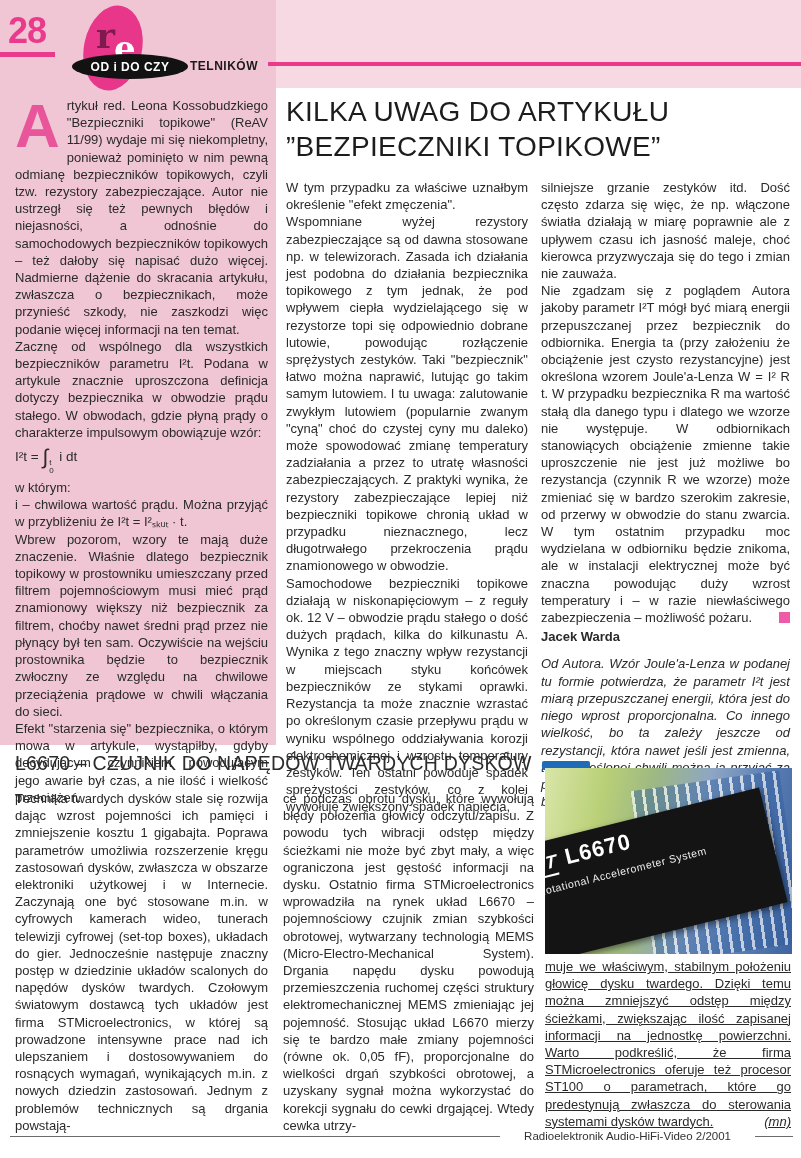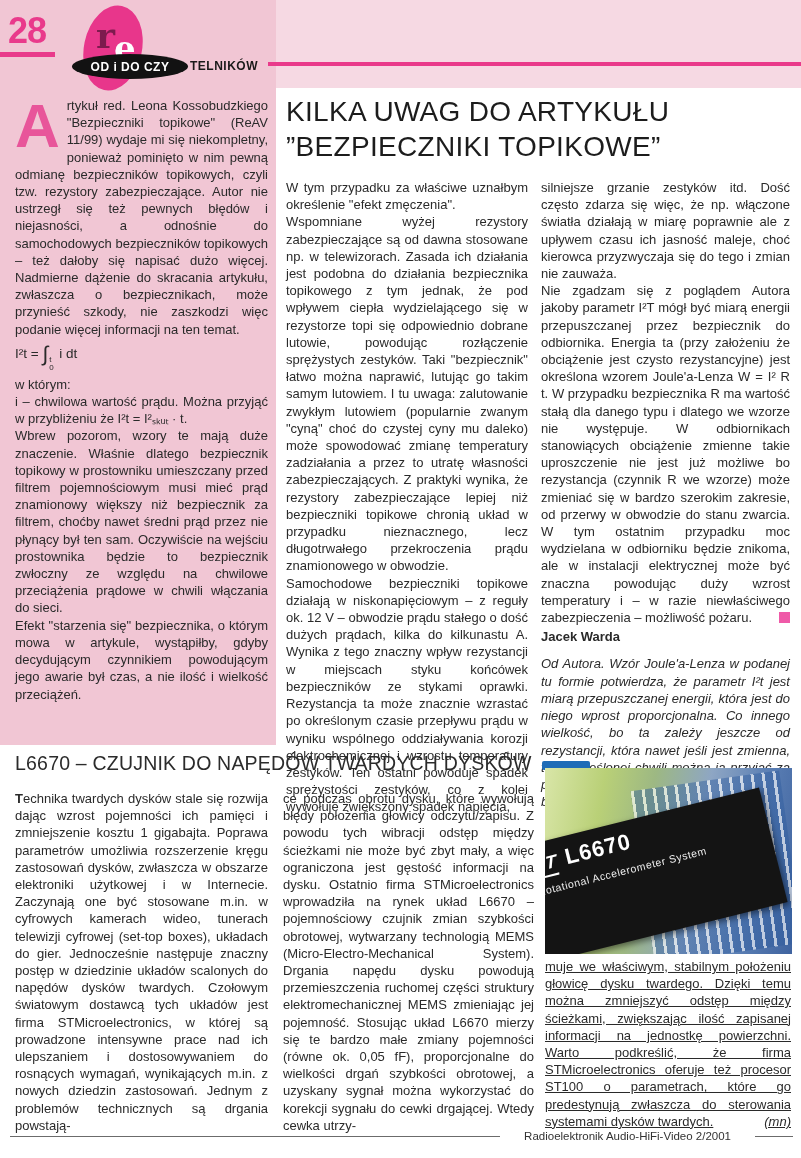--- a/index.html
+++ b/index.html
@@ -86,20 +86,21 @@
   <div class="badge-rest">TELNIKÓW</div>
   <div class="bar-right"></div>
 
   <div class="a1-title">
     <div>KILKA UWAG DO ARTYKUŁU</div>
     <div>”BEZPIECZNIKI TOPIKOWE”</div>
   </div>
 
   <div class="col col-left">
     <p><span class="dropcap">A</span><span>rtykuł red. Leona Kossobudzkiego "Bezpieczniki topikowe" (ReAV 11/99) wydaje mi się niekompletny, ponieważ pominięto w nim pewną odmianę bezpieczników topikowych, czyli tzw. rezystory zabezpieczające. Autor nie ustrzegł się też pewnych błędów i niejasności, a odnośnie do samochodowych bezpieczników topikowych – też dałoby się napisać dużo więcej. Nadmierne dążenie do skracania artykułu, zwłaszcza o bezpiecznikach, może przynieść szkody, nie zaszkodzi więc podanie więcej informacji na ten temat.</span></p>
+    <p>Zacznę od wspólnego dla wszystkich bezpieczników parametru I²t. Podana w artykule znacznie uproszczona definicja dotyczy bezpiecznika w obwodzie prądu stałego. W obwodach, gdzie płyną prądy o charakterze impulsowym obowiązuje wzór:</p>
     <div class="formula">
       <span>I²t = </span><span class="int">∫</span><span class="limits">
           <span>t</span>
           <span>0</span>
         </span><span> i dt</span>
     </div>
     <p>w którym:</p>
     <p>i – chwilowa wartość prądu. Można przyjąć w przybliżeniu że I²t = I²ₛₖᵤₜ · t.</p>
     <p>Wbrew pozorom, wzory te mają duże znaczenie. Właśnie dlatego bezpiecznik topikowy w prostowniku umieszczany przed filtrem pojemnościowym musi mieć prąd znamionowy większy niż bezpiecznik za filtrem, choćby nawet średni prąd przez nie płynący był ten sam. Oczywiście na wejściu prostownika będzie to bezpiecznik zwłoczny ze względu na chwilowe przeciążenia prądowe w chwili włączania do sieci.</p>
     <p>Efekt "starzenia się" bezpiecznika, o którym mowa w artykule, wystąpiłby, gdyby decydującym czynnikiem powodującym jego awarie był czas, a nie ilość i wielkość przeciążeń.</p>

